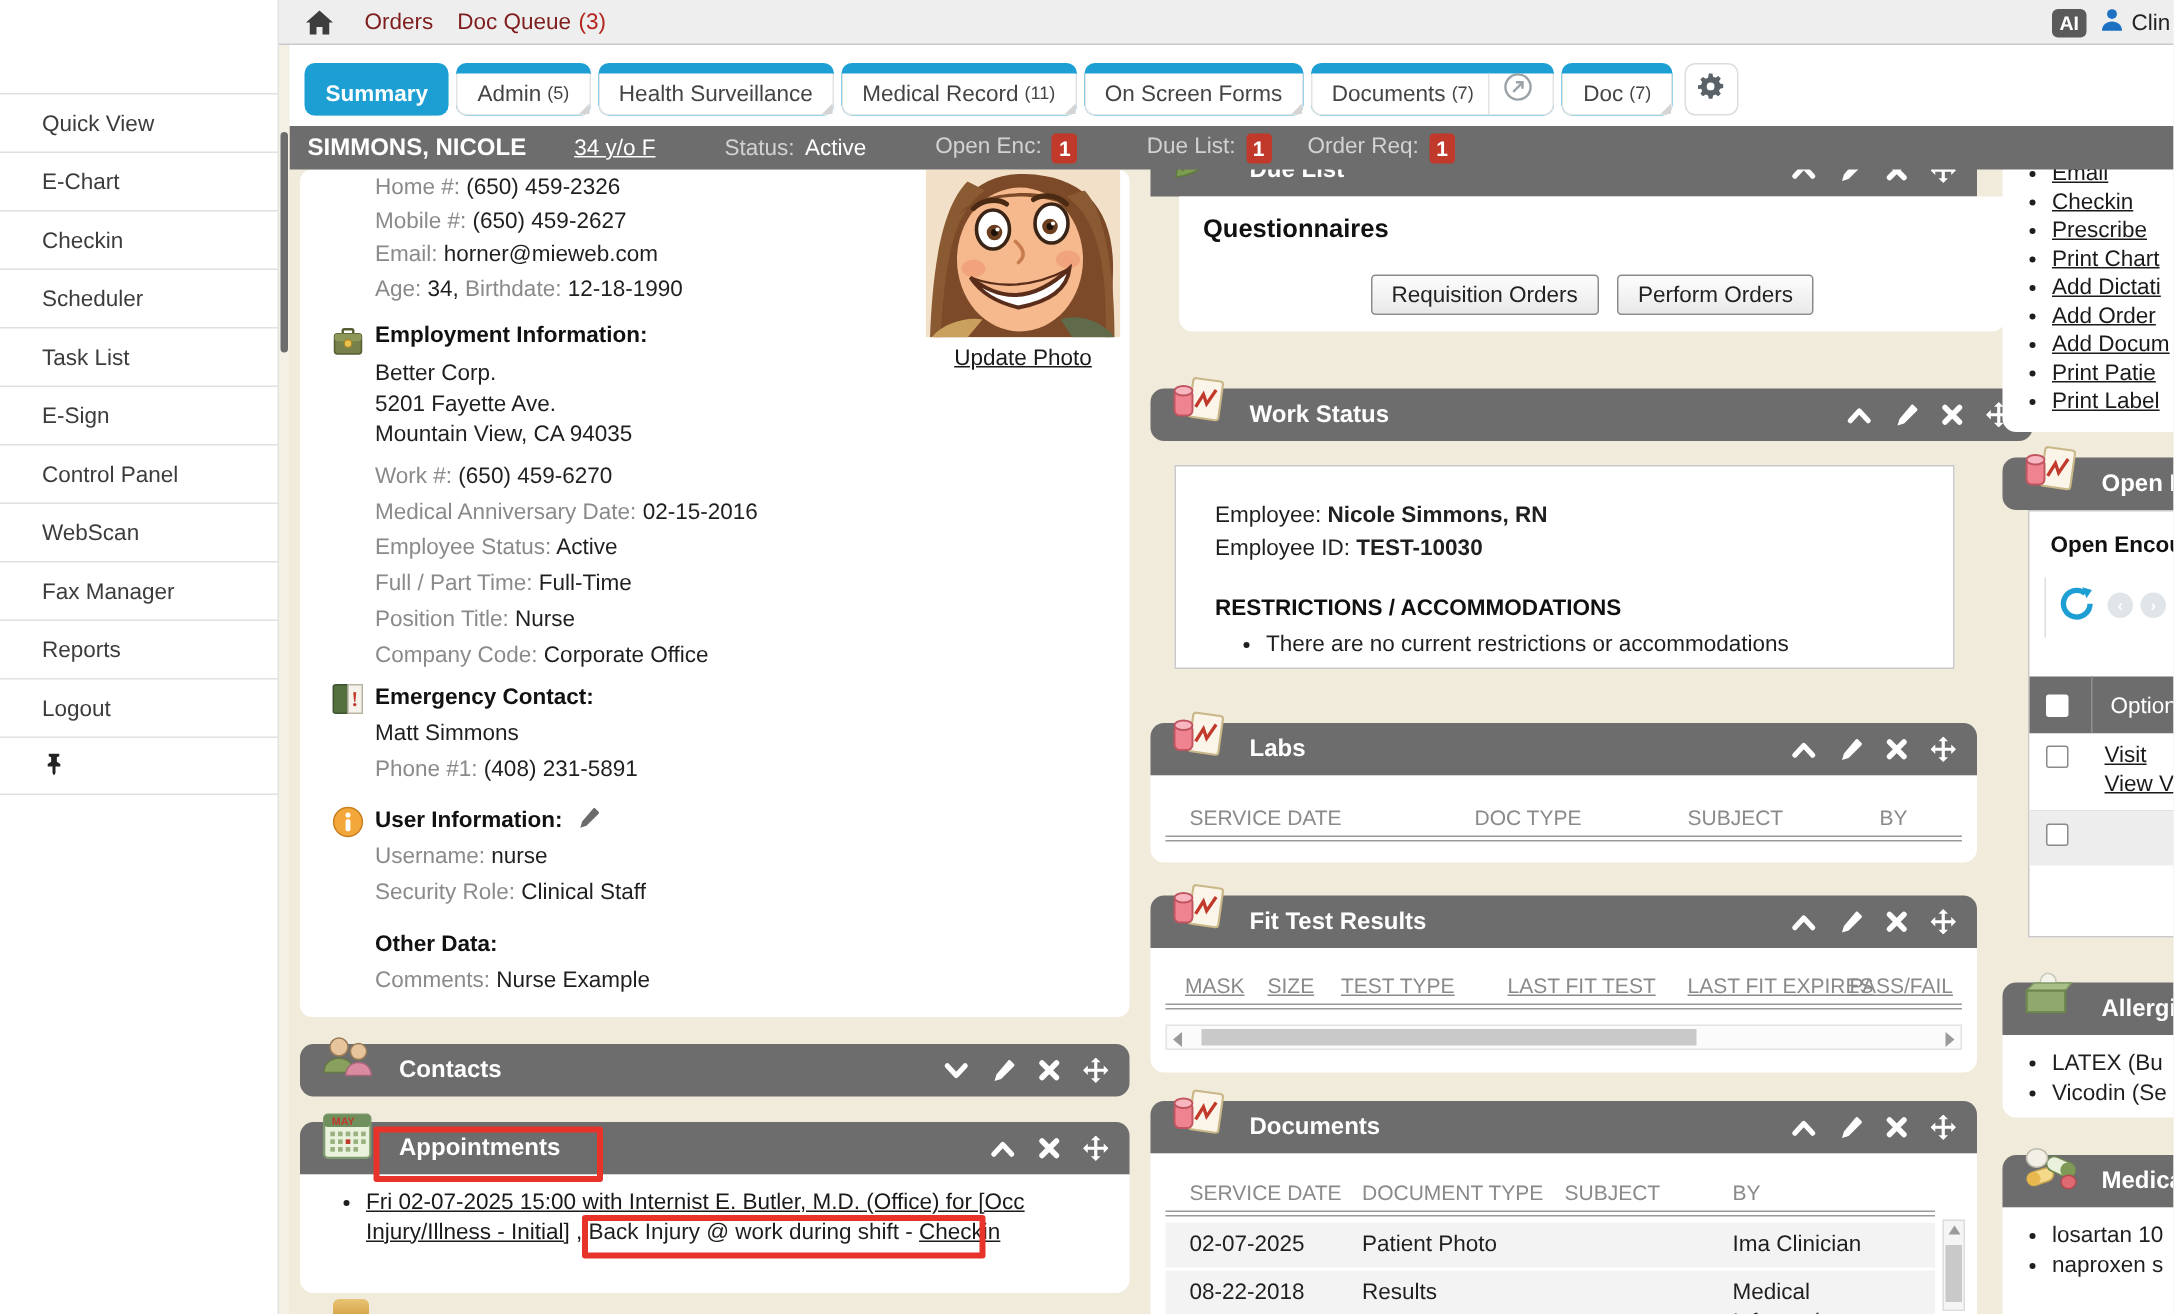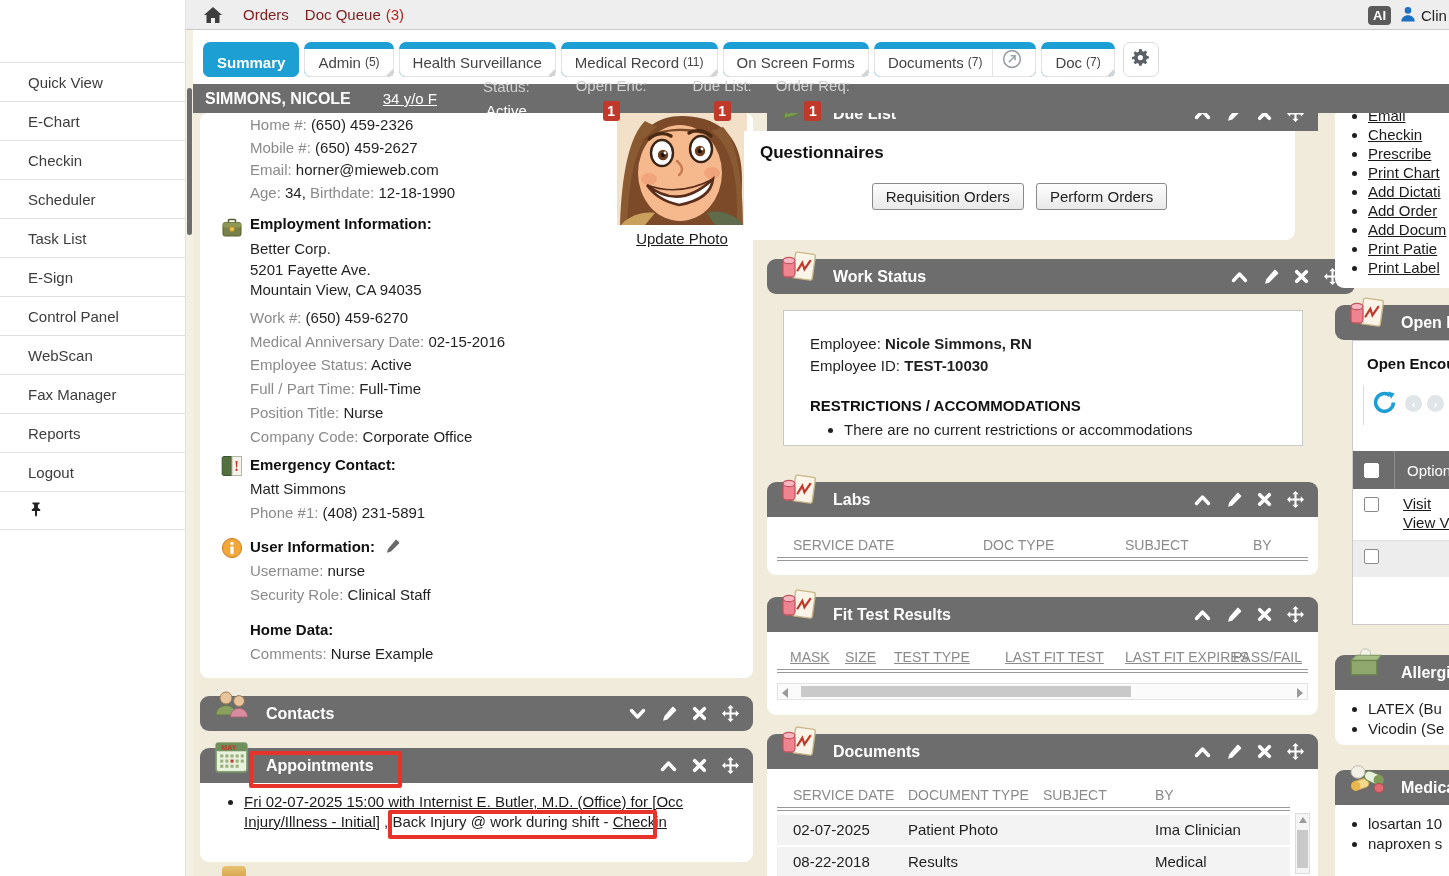--- a/index.html
+++ b/index.html
@@ -52,21 +52,21 @@
   .tab-divider { width:1px; height:27px; background:#e3e3e3; margin:0 9px 0 10px; }
   .gear-btn { margin-top:12px; margin-left:8px; width:36px; height:35px; background:#fff;
     border:1px solid #ddd; border-radius:7px; display:flex; align-items:center; justify-content:center; cursor:pointer; }
 
   
   .patientbar { position:absolute; left:193px; top:84px; width:1256px; height:29px; background:#6d6d6d;
     z-index:6; display:flex; align-items:center; color:#fff; white-space:nowrap; }
   .pb-name { font-weight:bold; font-size:16px; margin-left:12px; }
   .pb-age { margin-left:32px;text-decoration:underline; }
   .pb-lab { color:#d2d2d2; }
-  .pb-g { margin-left:46px; display:flex; align-items:center; gap:7px;flex-direction:column; }
+  .pb-g { margin-left:46px; display:flex; gap:7px; }
   .badge { background:#c0392b; color:#fff; font-weight:bold; border-radius:3px;
     min-width:17px; height:20px; display:flex; align-items:center; justify-content:center; padding:0 4px; font-size:14px;}
 
   
   .content { position:absolute; left:186px; top:84px; width:1263px; height:792px;
     background:#f1ebdb; overflow:hidden; z-index:1; }
 
   .panel-header { position:absolute; height:35px; background:#6d6d6d; border-radius:9px;
     color:#fff; display:flex; align-items:center; }
   .ph-title { margin-left:66px; font-size:16px;font-weight:bold; }
@@ -440,21 +440,21 @@
         </svg></span>
     <div class="abs" style="left:50px;top:425px">
       <span class="hdg">User Information:</span>
       <span style="margin-left:6px;vertical-align:-2px"><svg width="15" height="15" fill="#6b6b6b">
             <use href="#i-pencil"></use>
           </svg></span>
     </div>
     <div class="abs" style="left:50px;top:449px"><span class="lbl">Username:</span> <span>nurse</span></div>
     <div class="abs" style="left:50px;top:473px"><span class="lbl">Security Role:</span> <span>Clinical Staff</span></div>
 
-    <div class="abs hdg" style="left:50px;top:508px">Home Data:</div>
+    <div class="abs hdg" style="left:50px;top:508px">Other Data:</div>
     <div class="abs" style="left:50px;top:532px"><span class="lbl">Comments:</span> <span>Nurse Example</span></div>
   </section>
 
   <div class="panel-header" style="left:14px;top:612px;width:553px">
     <span class="ph-icon"><svg width="38" height="36">
           <use href="#i-people"></use>
         </svg></span>
     <span class="ph-title">Contacts</span>
     <span class="ph-actions">
       <svg width="17" height="14">
@@ -513,21 +513,21 @@
           <use href="#i-pencil"></use>
         </svg>
       <svg width="15" height="15" stroke="#fff">
           <use href="#i-x"></use>
         </svg>
       <svg width="17" height="17" fill="#fff">
           <use href="#i-move"></use>
         </svg>
     </span>
   </div>
-  <div class="panel-body" style="left:558px;top:47px;width:551px;height:109px">
+  <div class="panel-body" style="left:600px;top:47px;width:551px;height:90px">
     <div class="abs hdg" style="left:16px;top:12px;font-size:17px">Questionnaires</div>
     <div class="abs" style="left:0;right:0;top:52px;text-align:center">
       <button class="btn">Requisition Orders</button>
       <button class="btn" style="margin-left:8px">Perform Orders</button>
     </div>
   </div>
 
   <div class="panel-header" style="left:581px;top:175px;width:588px">
     <span class="ph-icon"><svg width="38" height="32">
           <use href="#i-chart"></use>

